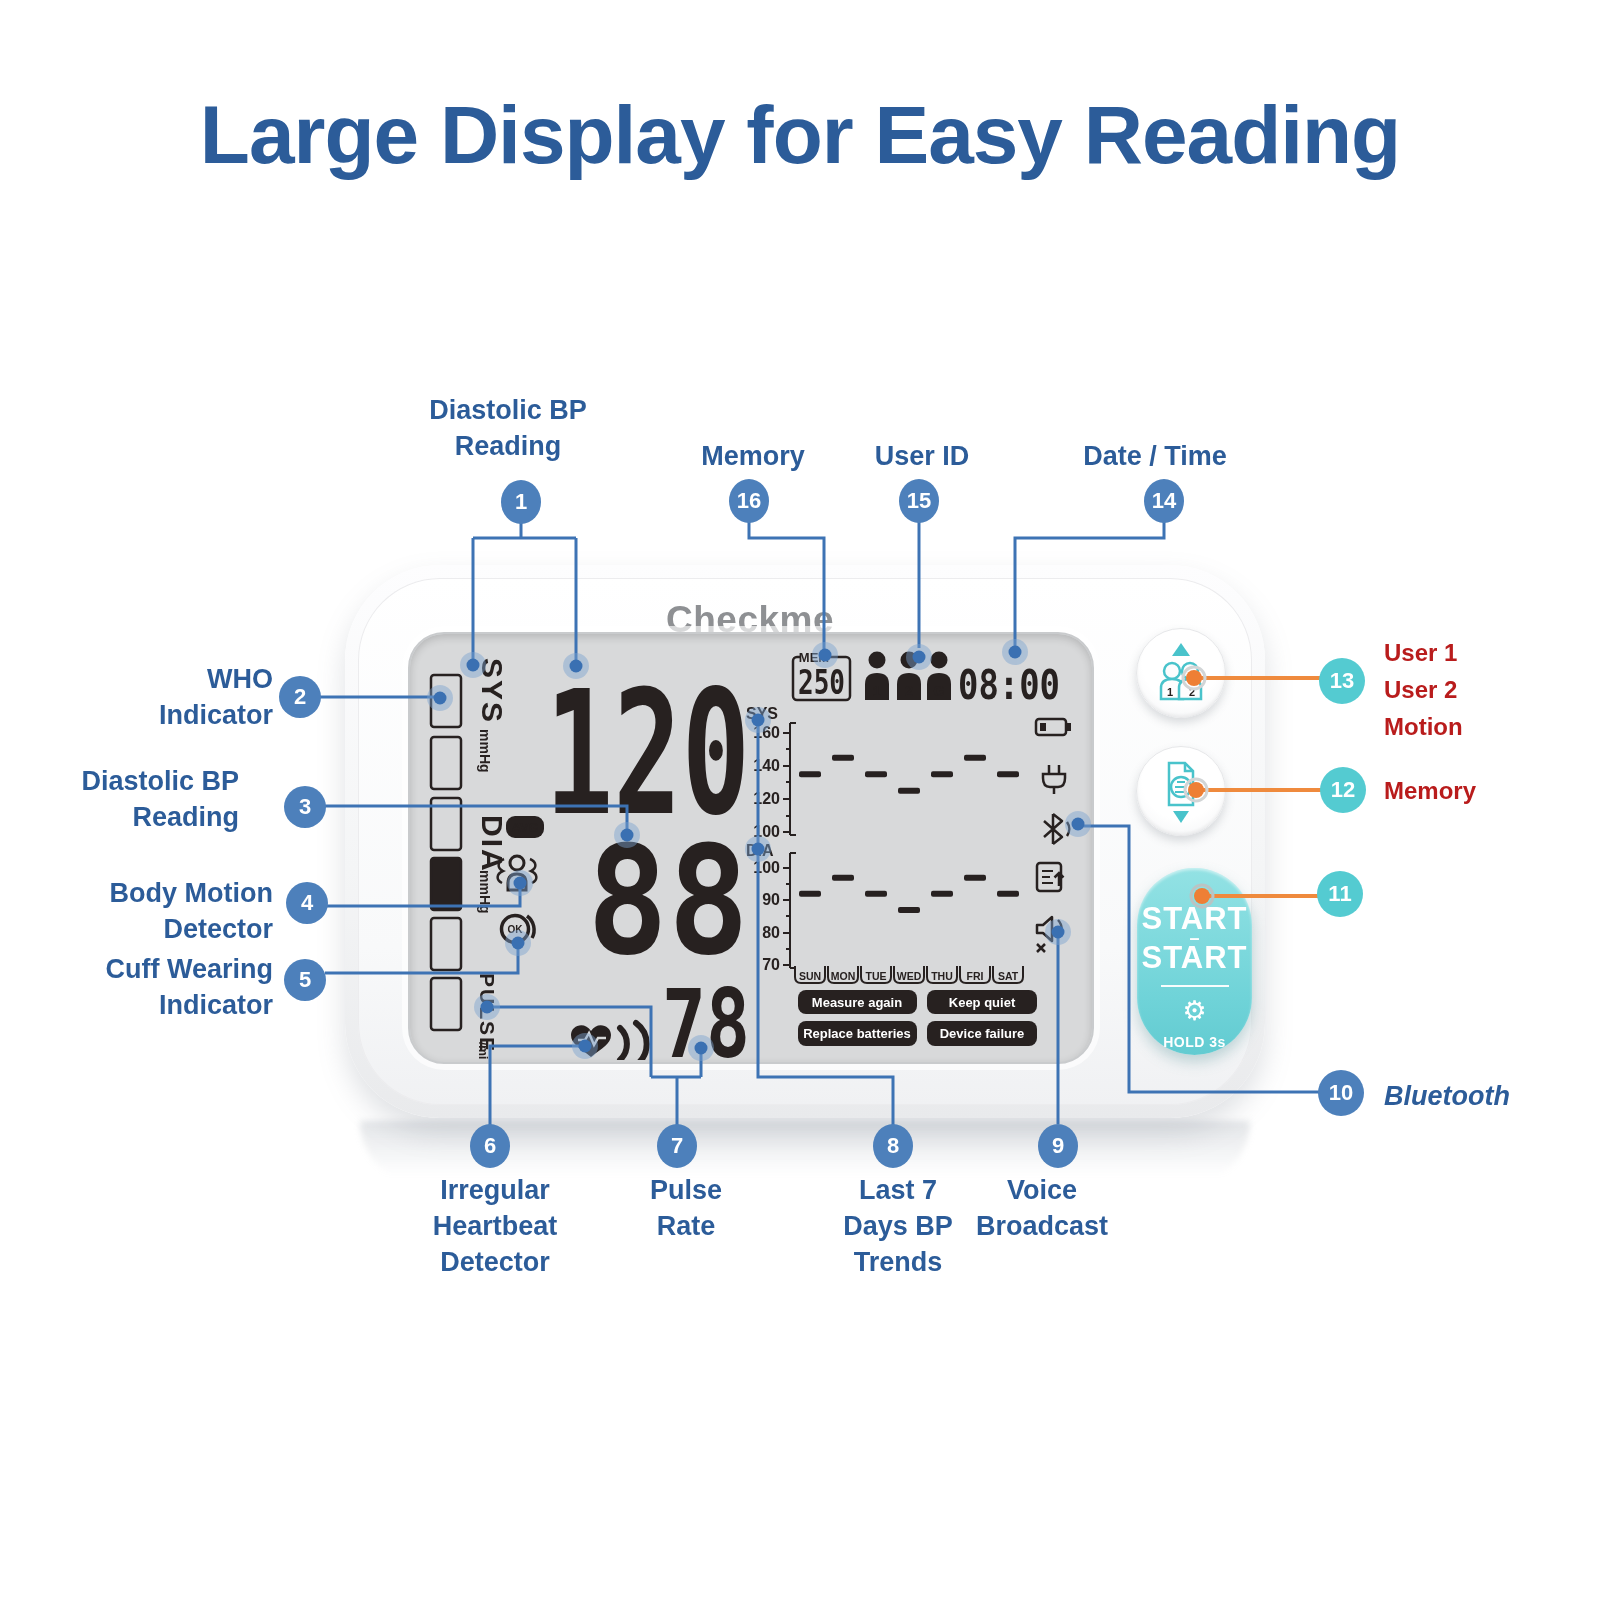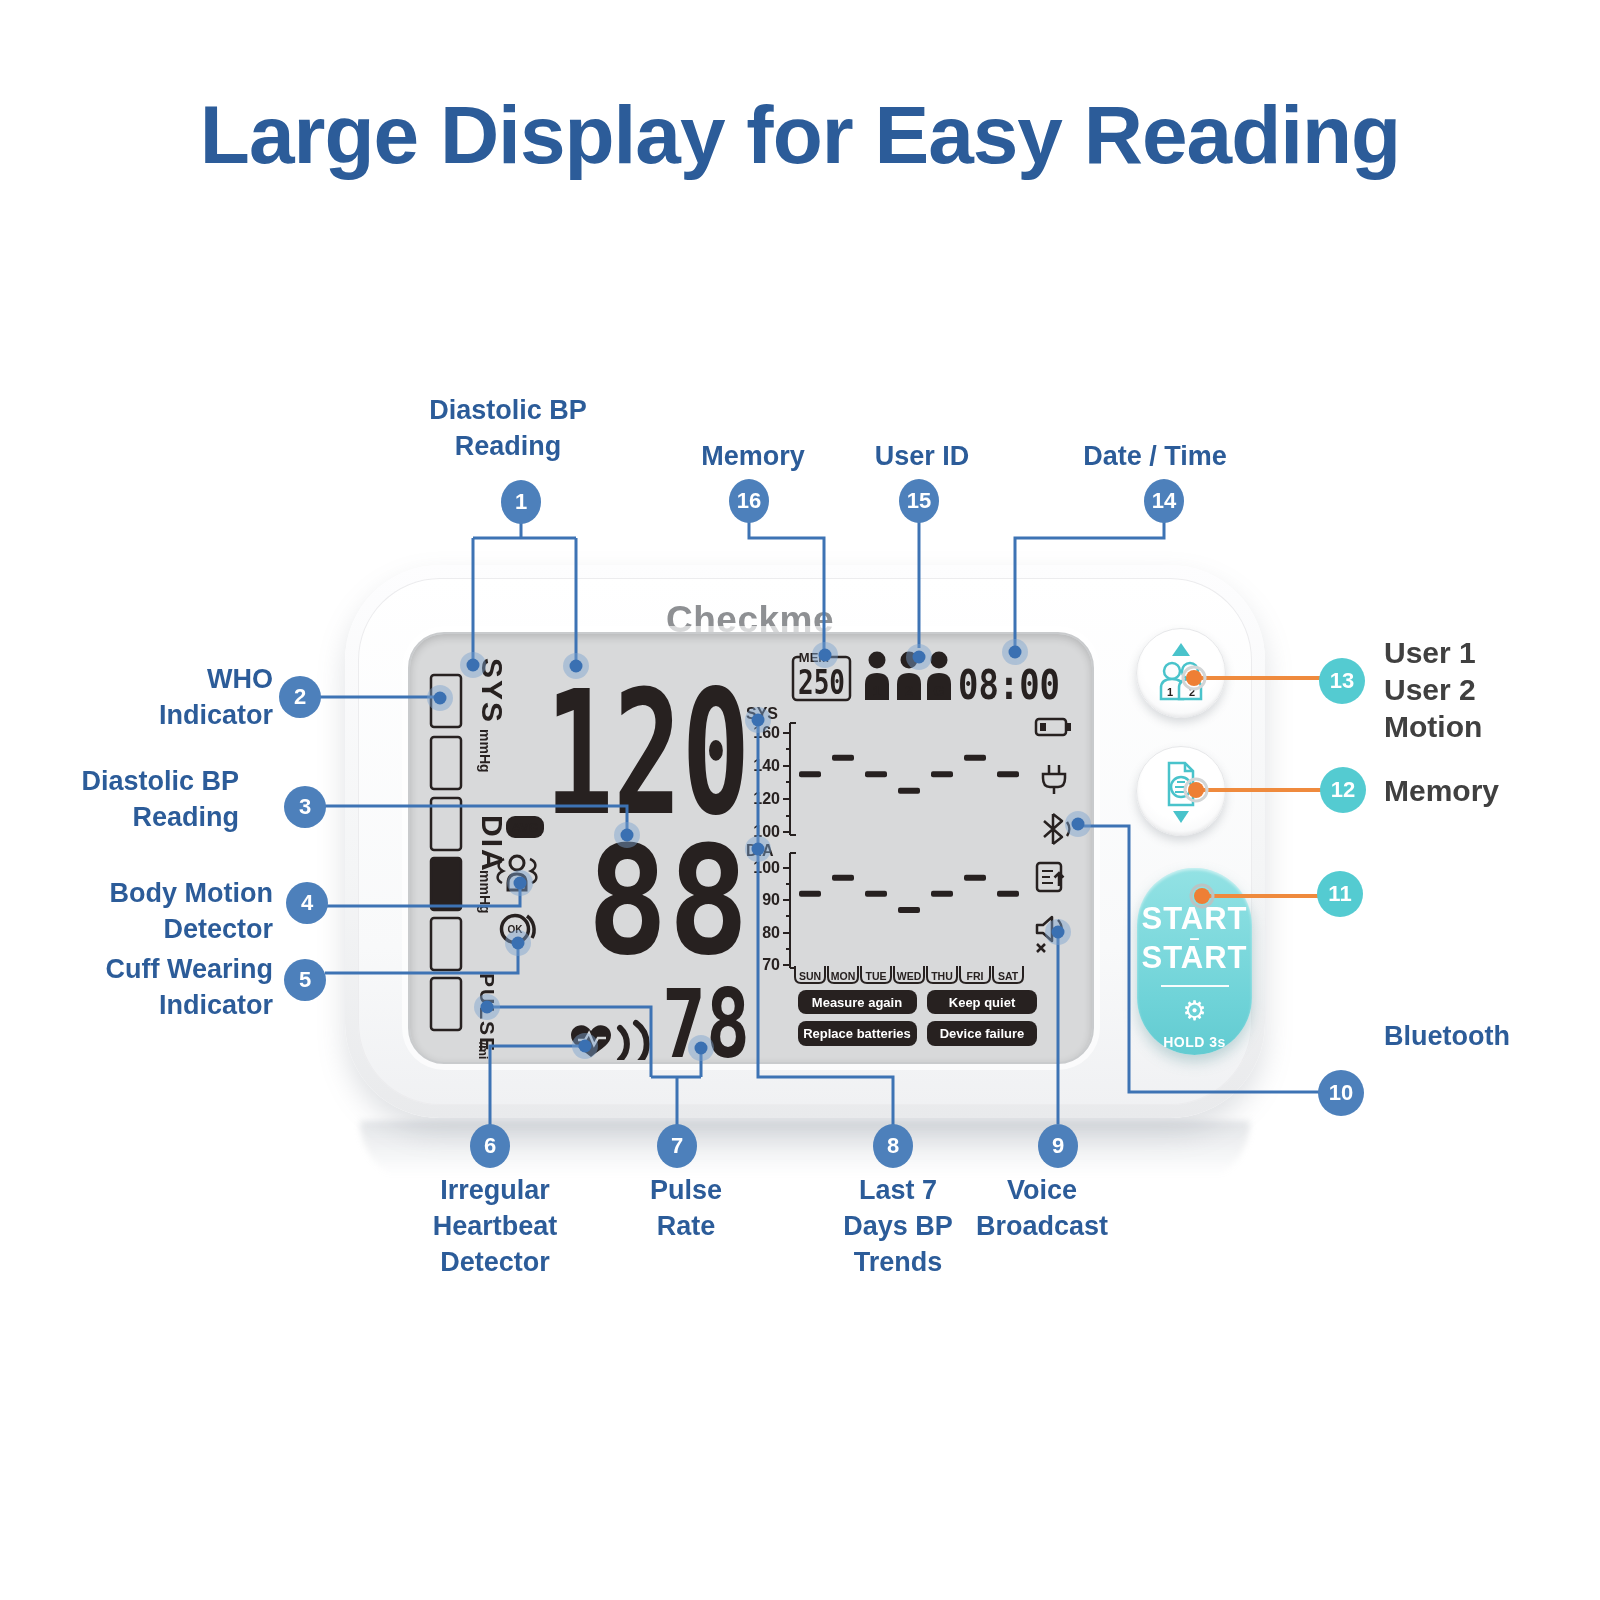--- a/index.html
+++ b/index.html
@@ -43,21 +43,21 @@
   .overlay{position:absolute;left:0;top:0;z-index:4;pointer-events:none;}
   
   .co{position:absolute;display:flex;align-items:center;justify-content:center;z-index:6;
       background:#4d80bb;color:#fff;font-weight:bold;font-size:22px;border-radius:50%;
       transform:translate(-50%,-50%);}
   .co.teal{background:#54cbd1;}
   
   .label{position:absolute;color:#2c5c99;font-weight:bold;font-size:27px;line-height:36px;z-index:6;}
   .label.center{transform:translateX(-50%);text-align:center;}
   .label.rightal{text-align:right;}
-  .label.teal{color:#404040;font-size:30px;line-height:37px;}
+  .label.teal{color:#b91c1c;font-size:24px;line-height:37px;}
   
   text{fill:#272120;}
   .seg{font-family:"DejaVu Sans Mono","Liberation Mono",monospace;font-weight:bold;}
   .ax{font-size:16px;font-weight:bold;}
   .day{font-size:10.5px;font-weight:bold;}
   .badge-t{font-size:13px;font-weight:bold;fill:#ffffff;}
   .vlab{font-weight:bold;letter-spacing:2px;}
 </style>
 </head>
 <body>
@@ -407,17 +407,17 @@
   </div>
 
   <div class="label teal" style="left:1384px;top:634px;">
     <div>User 1</div>
       <div>User 2</div>
       <div>Motion</div>
   </div>
   <div class="label teal" style="left:1384px;top:772px;">
     <div>Memory</div>
   </div>
-  <div class="label" style="left:1384px;top:1018px;">
+  <div class="label" style="left:1384px;top:1078px;font-style:italic;">
     <div>Bluetooth</div>
   </div>
 
 </div>
 
 </body></html>

